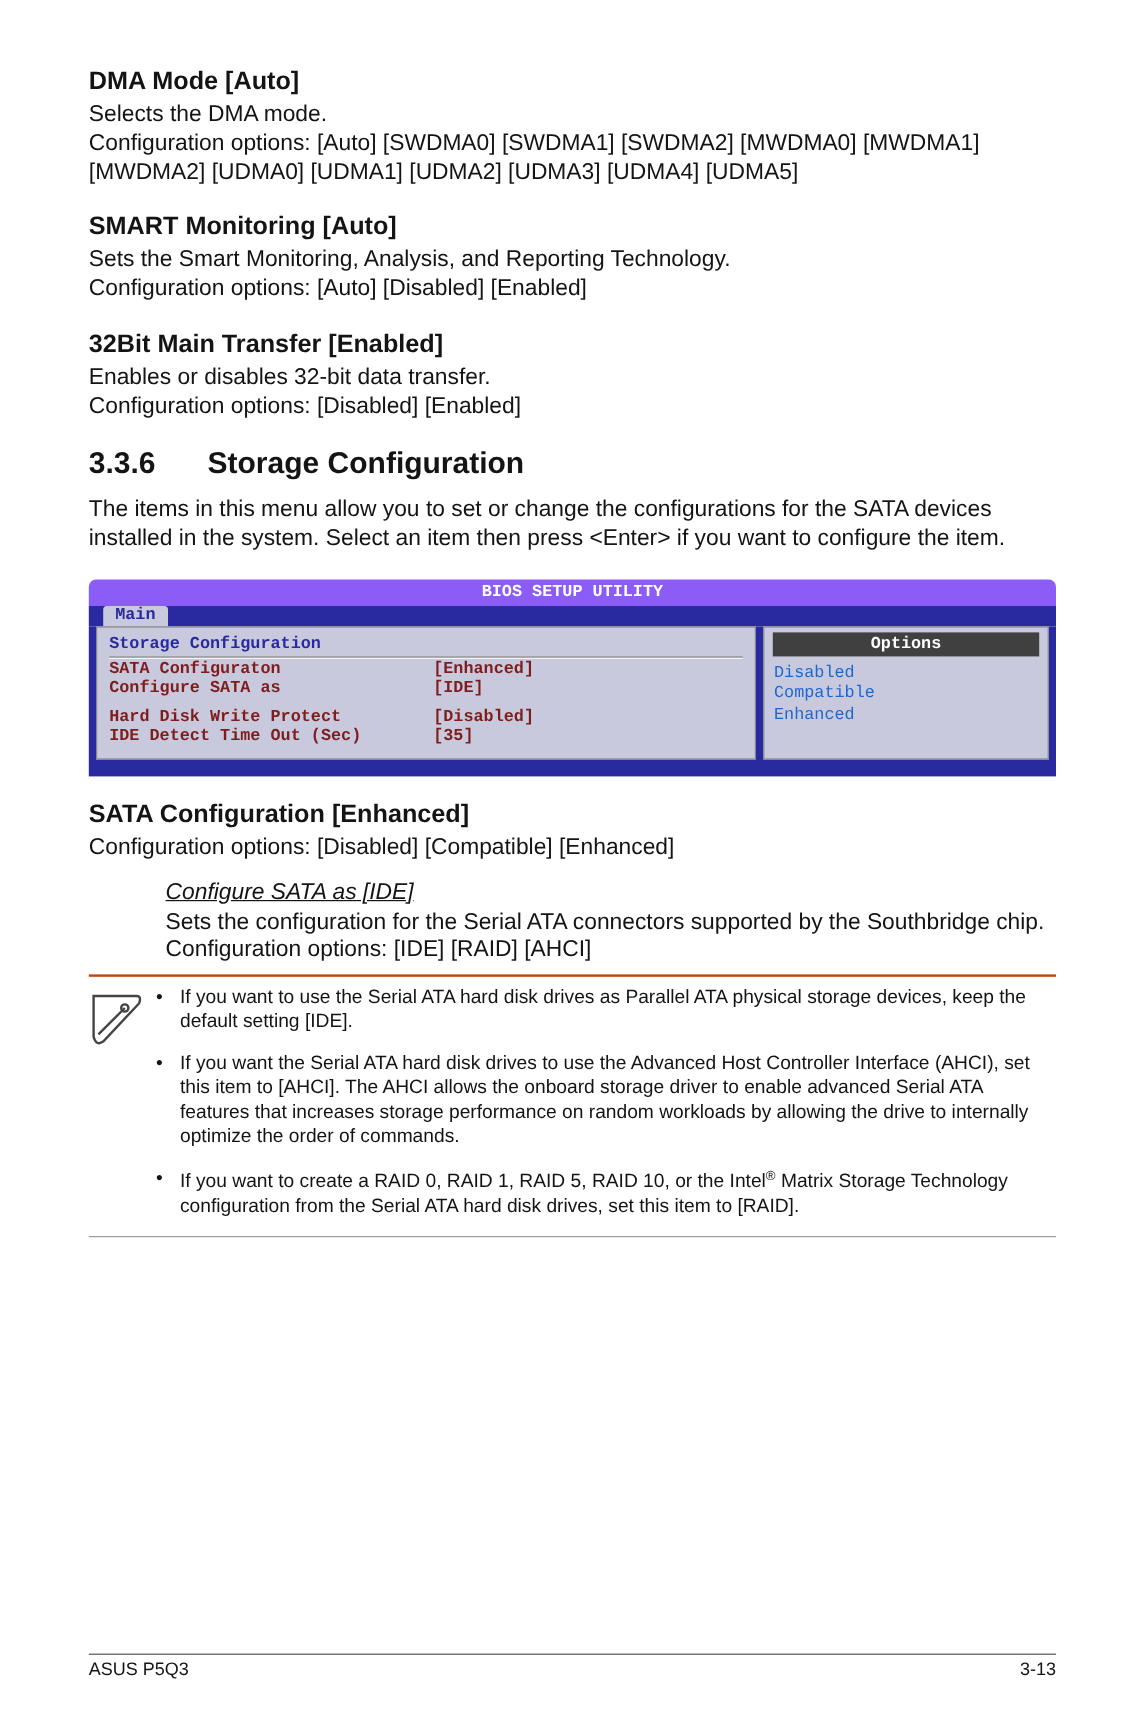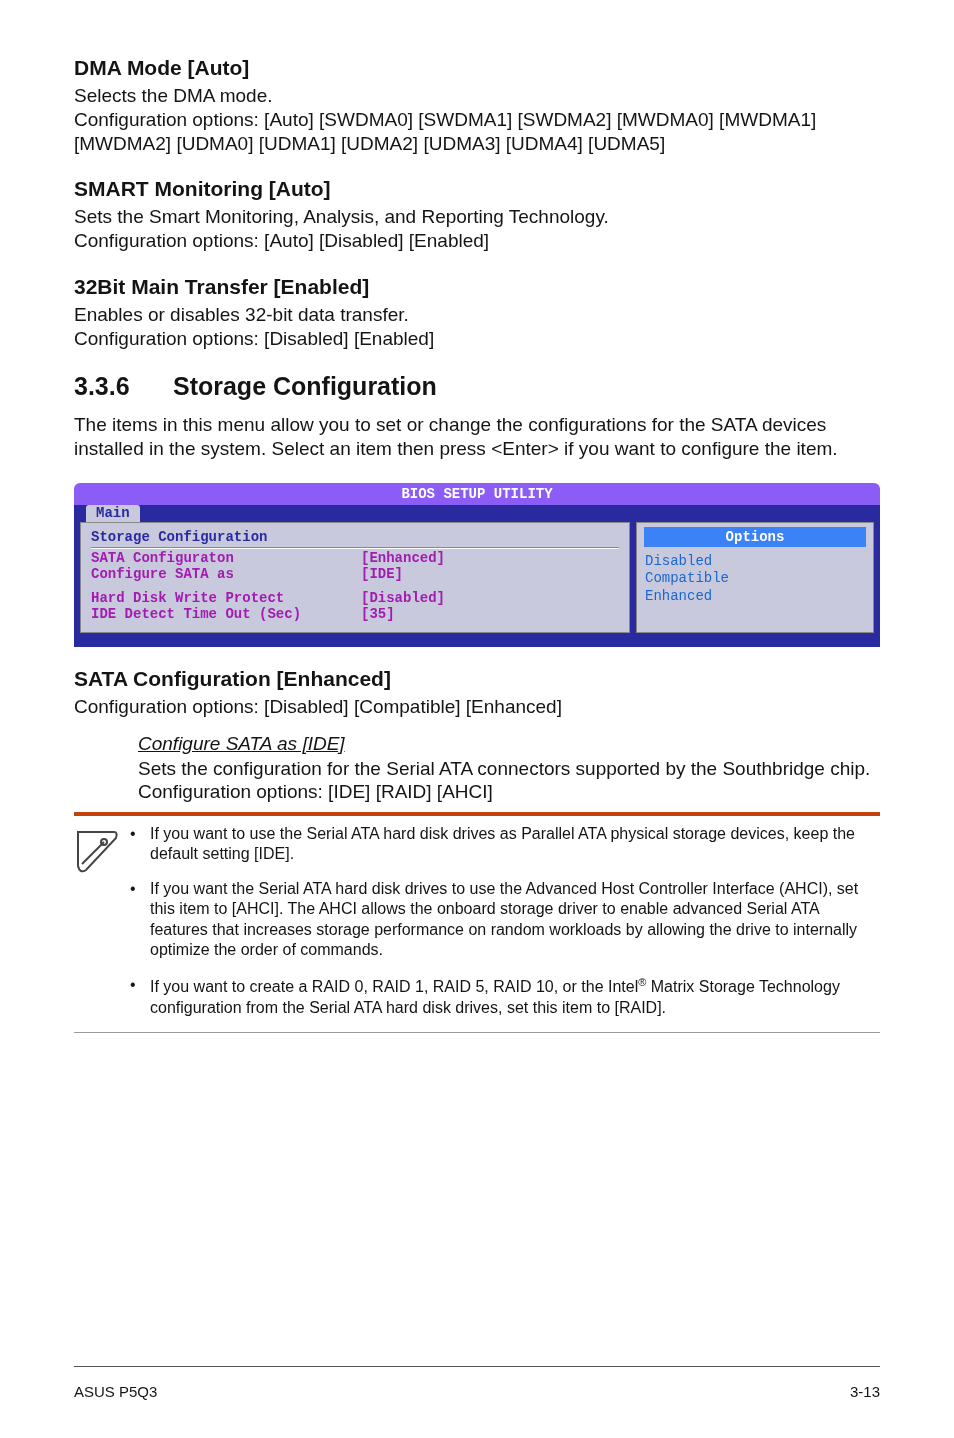--- a/index.html
+++ b/index.html
@@ -12,45 +12,45 @@
   box-sizing:border-box;
   padding:56px 74px 0 74px;
   position:relative;
 }
 .h3{font-size:21px;font-weight:bold;margin:0 0 4px 0}
 .body{font-size:19px;line-height:1.25;margin:0 0 22px 0}
 .h2{font-size:25px;font-weight:bold;margin:14px 0 12px 0}
 .h2 .num{display:inline-block;min-width:92px}
 .sub{font-size:19px;font-style:italic;text-decoration:underline;margin:0 0 2px 0}
 .indent{margin-left:64px}
-.note-wrap{border-top:4px solid #c2410c;border-bottom:1px solid #9a9a9a;padding:8px 0 12px 0;margin:8px 0 0 0;display:flex}
+.note-wrap{border-top:2px solid #c2410c;border-bottom:1px solid #9a9a9a;padding:8px 0 12px 0;margin:8px 0 0 0;display:flex}
 .note-icon{width:46px;flex:0 0 46px;margin:4px 10px 0 0}
 .note-body{flex:1}
 .note-body ul{margin:0;padding:0;list-style:none}
 .note-body li{font-size:16px;line-height:1.28;margin:0 0 14px 0;padding-left:20px;position:relative}
 .note-body li:last-child{margin-bottom:2px}
 .note-body li::before{content:"\2022";position:absolute;left:0;top:0}
 .sup{font-size:11px;vertical-align:super}
-.footer{position:absolute;bottom:38px;left:74px;right:74px;border-top:1px solid #555;display:flex;justify-content:space-between;font-size:15px;padding-top:16px}
+.footer{position:absolute;bottom:38px;left:74px;right:74px;border-top:1px solid #555;display:flex;justify-content:space-between;font-size:15px;padding-top:4px}
 
 
 .bios{margin:6px 0 20px 0;font-family:"Courier New",monospace;font-size:14px;color:#fff}
 .bios-title{background:#8b5cf6;color:#fff;text-align:center;font-weight:bold;padding:3px 0;border-top-left-radius:6px;border-top-right-radius:6px;letter-spacing:0}
 .bios-tabs{background:#2a2aa0;padding:0 0 0 12px}
 .bios-tab{display:inline-block;background:#c9c9dd;color:#2a2aa0;font-weight:bold;padding:0 10px 1px 10px;border-top-left-radius:3px;border-top-right-radius:3px}
 .bios-body{display:flex;background:#2a2aa0;padding:0 6px 14px 6px}
 .bios-left{flex:1;background:#c9c9dd;color:#2a2aa0;border:1px solid #888;padding:6px 10px 10px 10px;position:relative}
 .bios-left-title{font-weight:bold;color:#2a2aa0;margin-bottom:2px}
 .bios-left-title::after{content:"";display:block;height:1px;background:#888;width:100%;margin-top:2px;box-shadow:0 1px 0 #fff}
-.bios-row{display:flex;color:#a21caf;font-weight:bold}
+.bios-row{display:flex;color:#7f1d1d;font-weight:bold}
 .bios-row .lbl{flex:0 0 270px}
 .bios-row .val{}
 .bios-spacer{height:8px}
 .bios-right{width:220px;margin-left:6px;background:#c9c9dd;color:#0a0;border:1px solid #888;padding:4px 8px;position:relative}
-.bios-opt-title{background:#3b82f6;color:#fff;font-weight:bold;text-align:center;padding:2px 0;margin:0 -1px 6px -1px}
+.bios-opt-title{background:#404040;color:#fff;font-weight:bold;text-align:center;padding:2px 0;margin:0 -1px 6px -1px}
 .bios-right .opt{color:#1b67d0;font-weight:normal;line-height:1.25}
 </style>
 </head>
 <body>
 
 <div class="h3">DMA Mode [Auto]</div>
 <div class="body">
   <span>Selects the DMA mode.</span><br>
   <span>Configuration options: [Auto] [SWDMA0] [SWDMA1] [SWDMA2] [MWDMA0] [MWDMA1] [MWDMA2] [UDMA0] [UDMA1] [UDMA2] [UDMA3] [UDMA4] [UDMA5]</span>
 </div>

